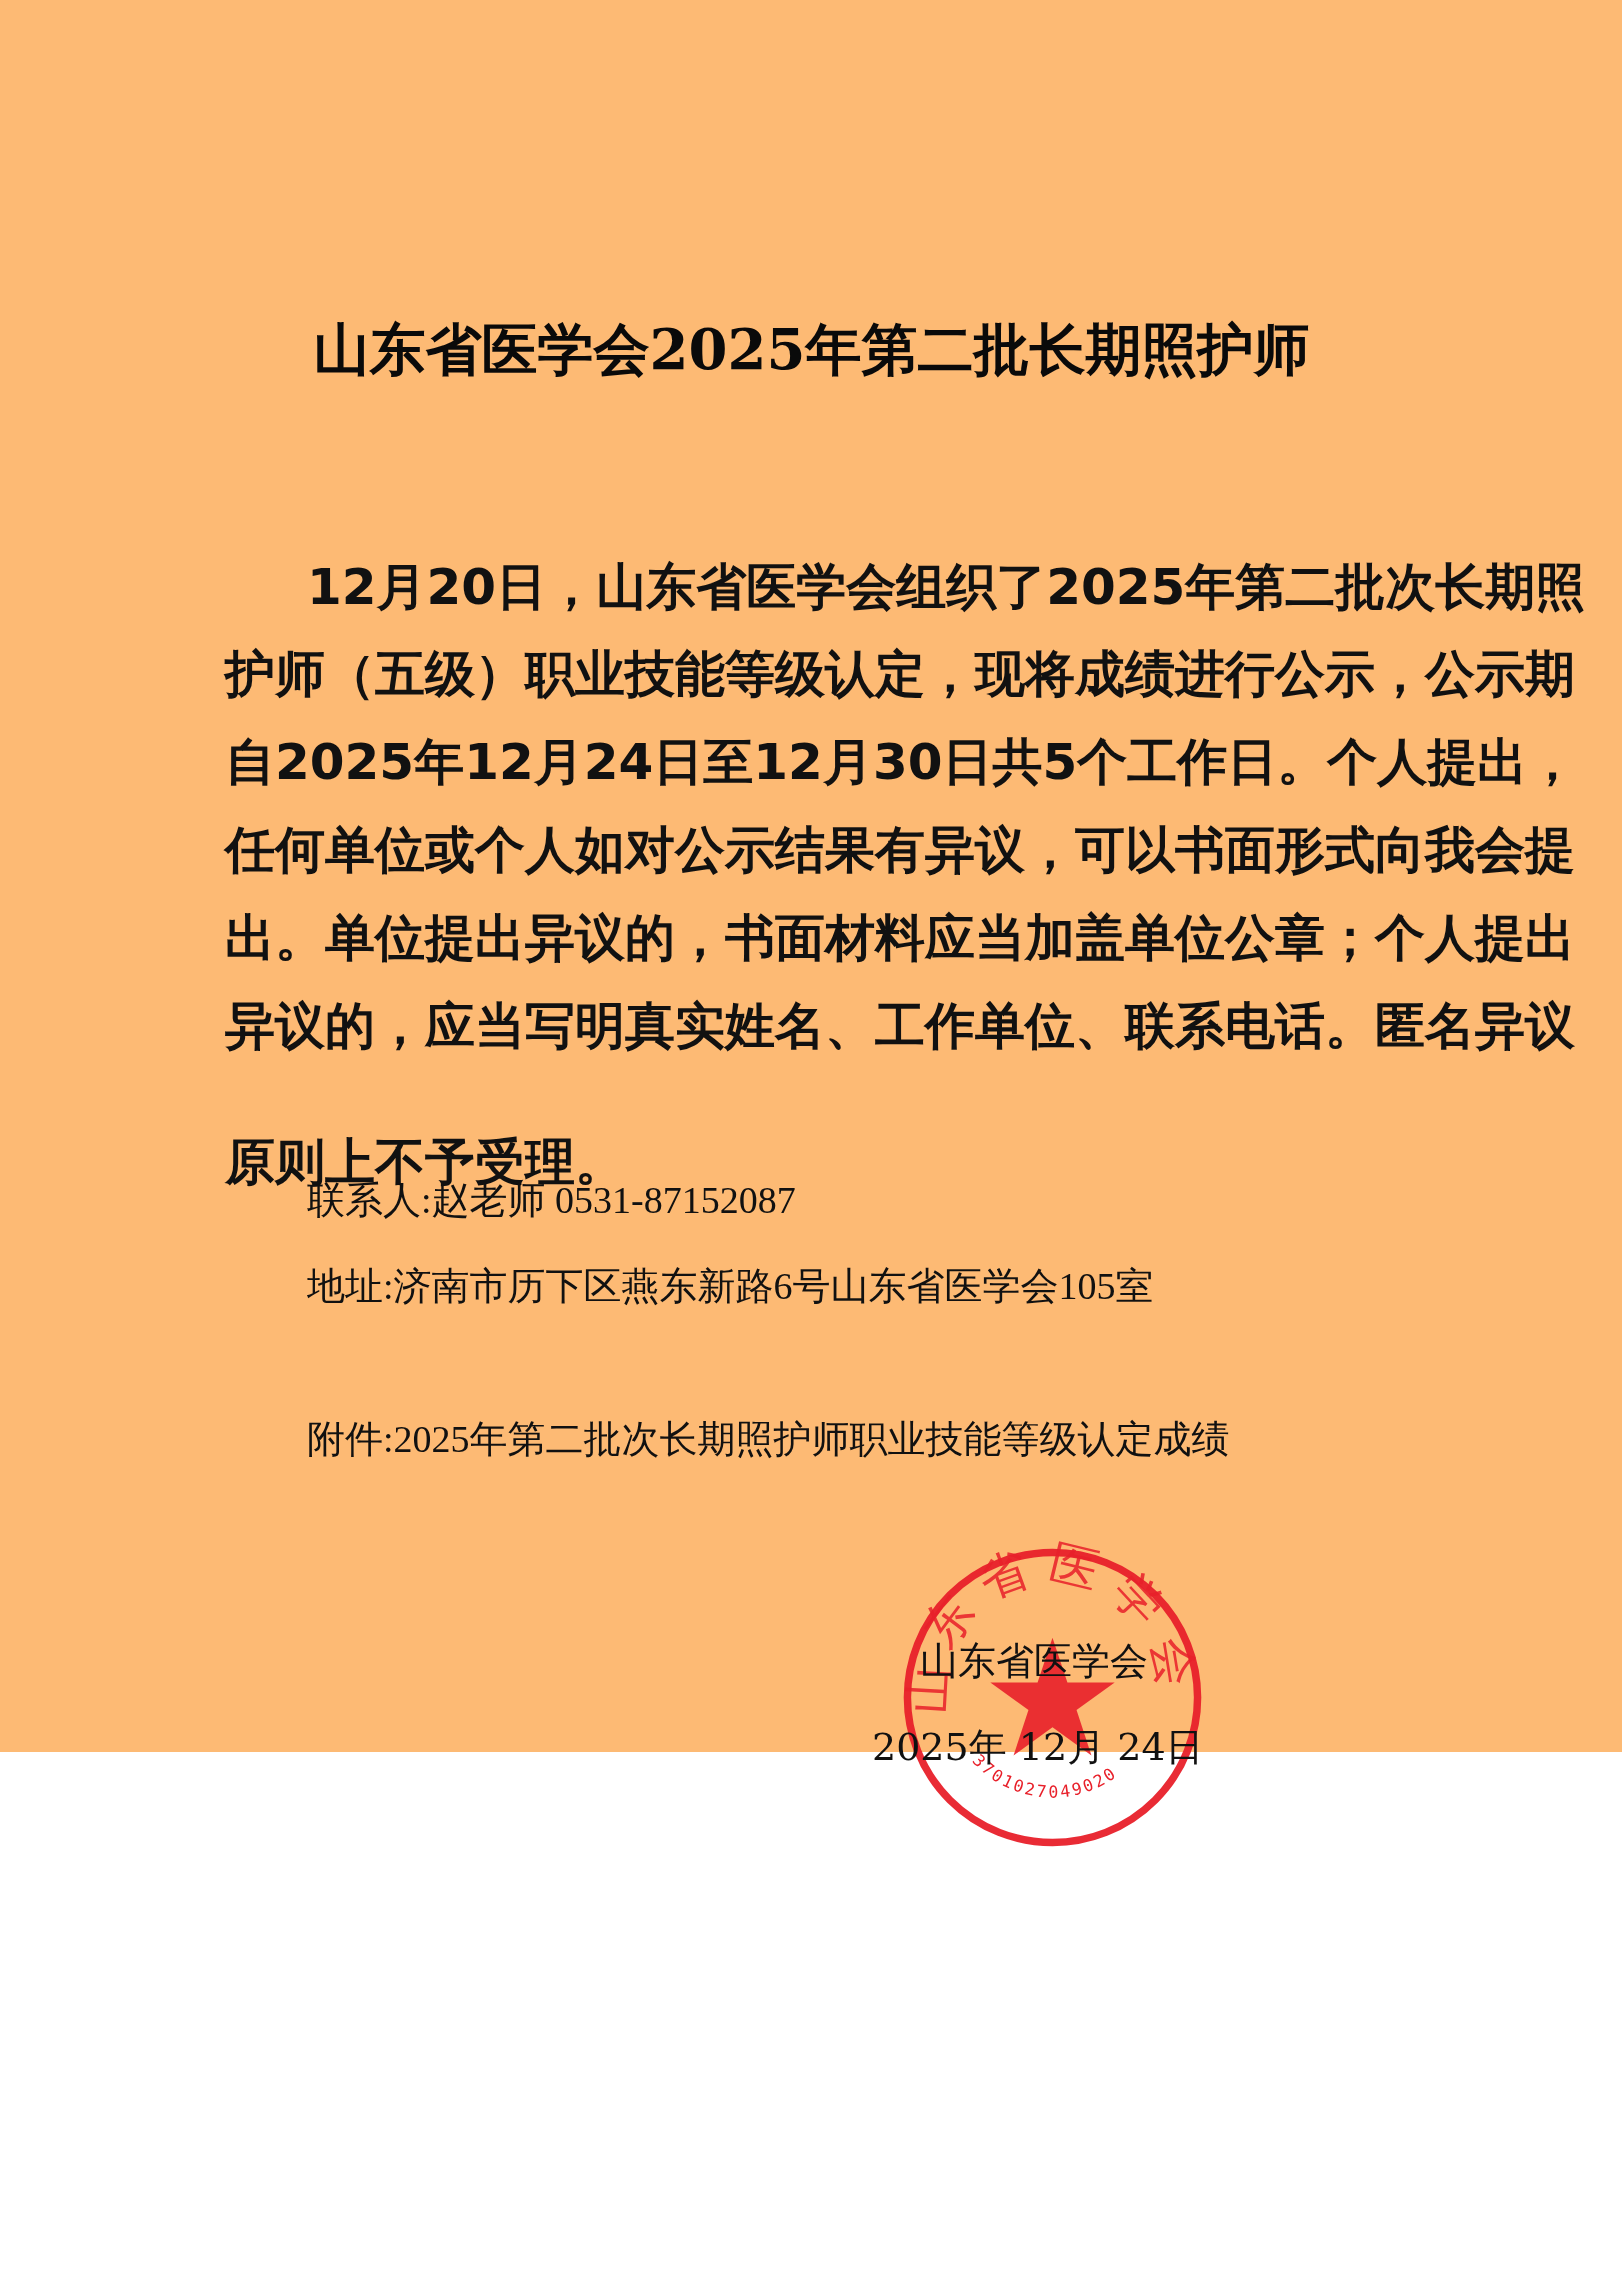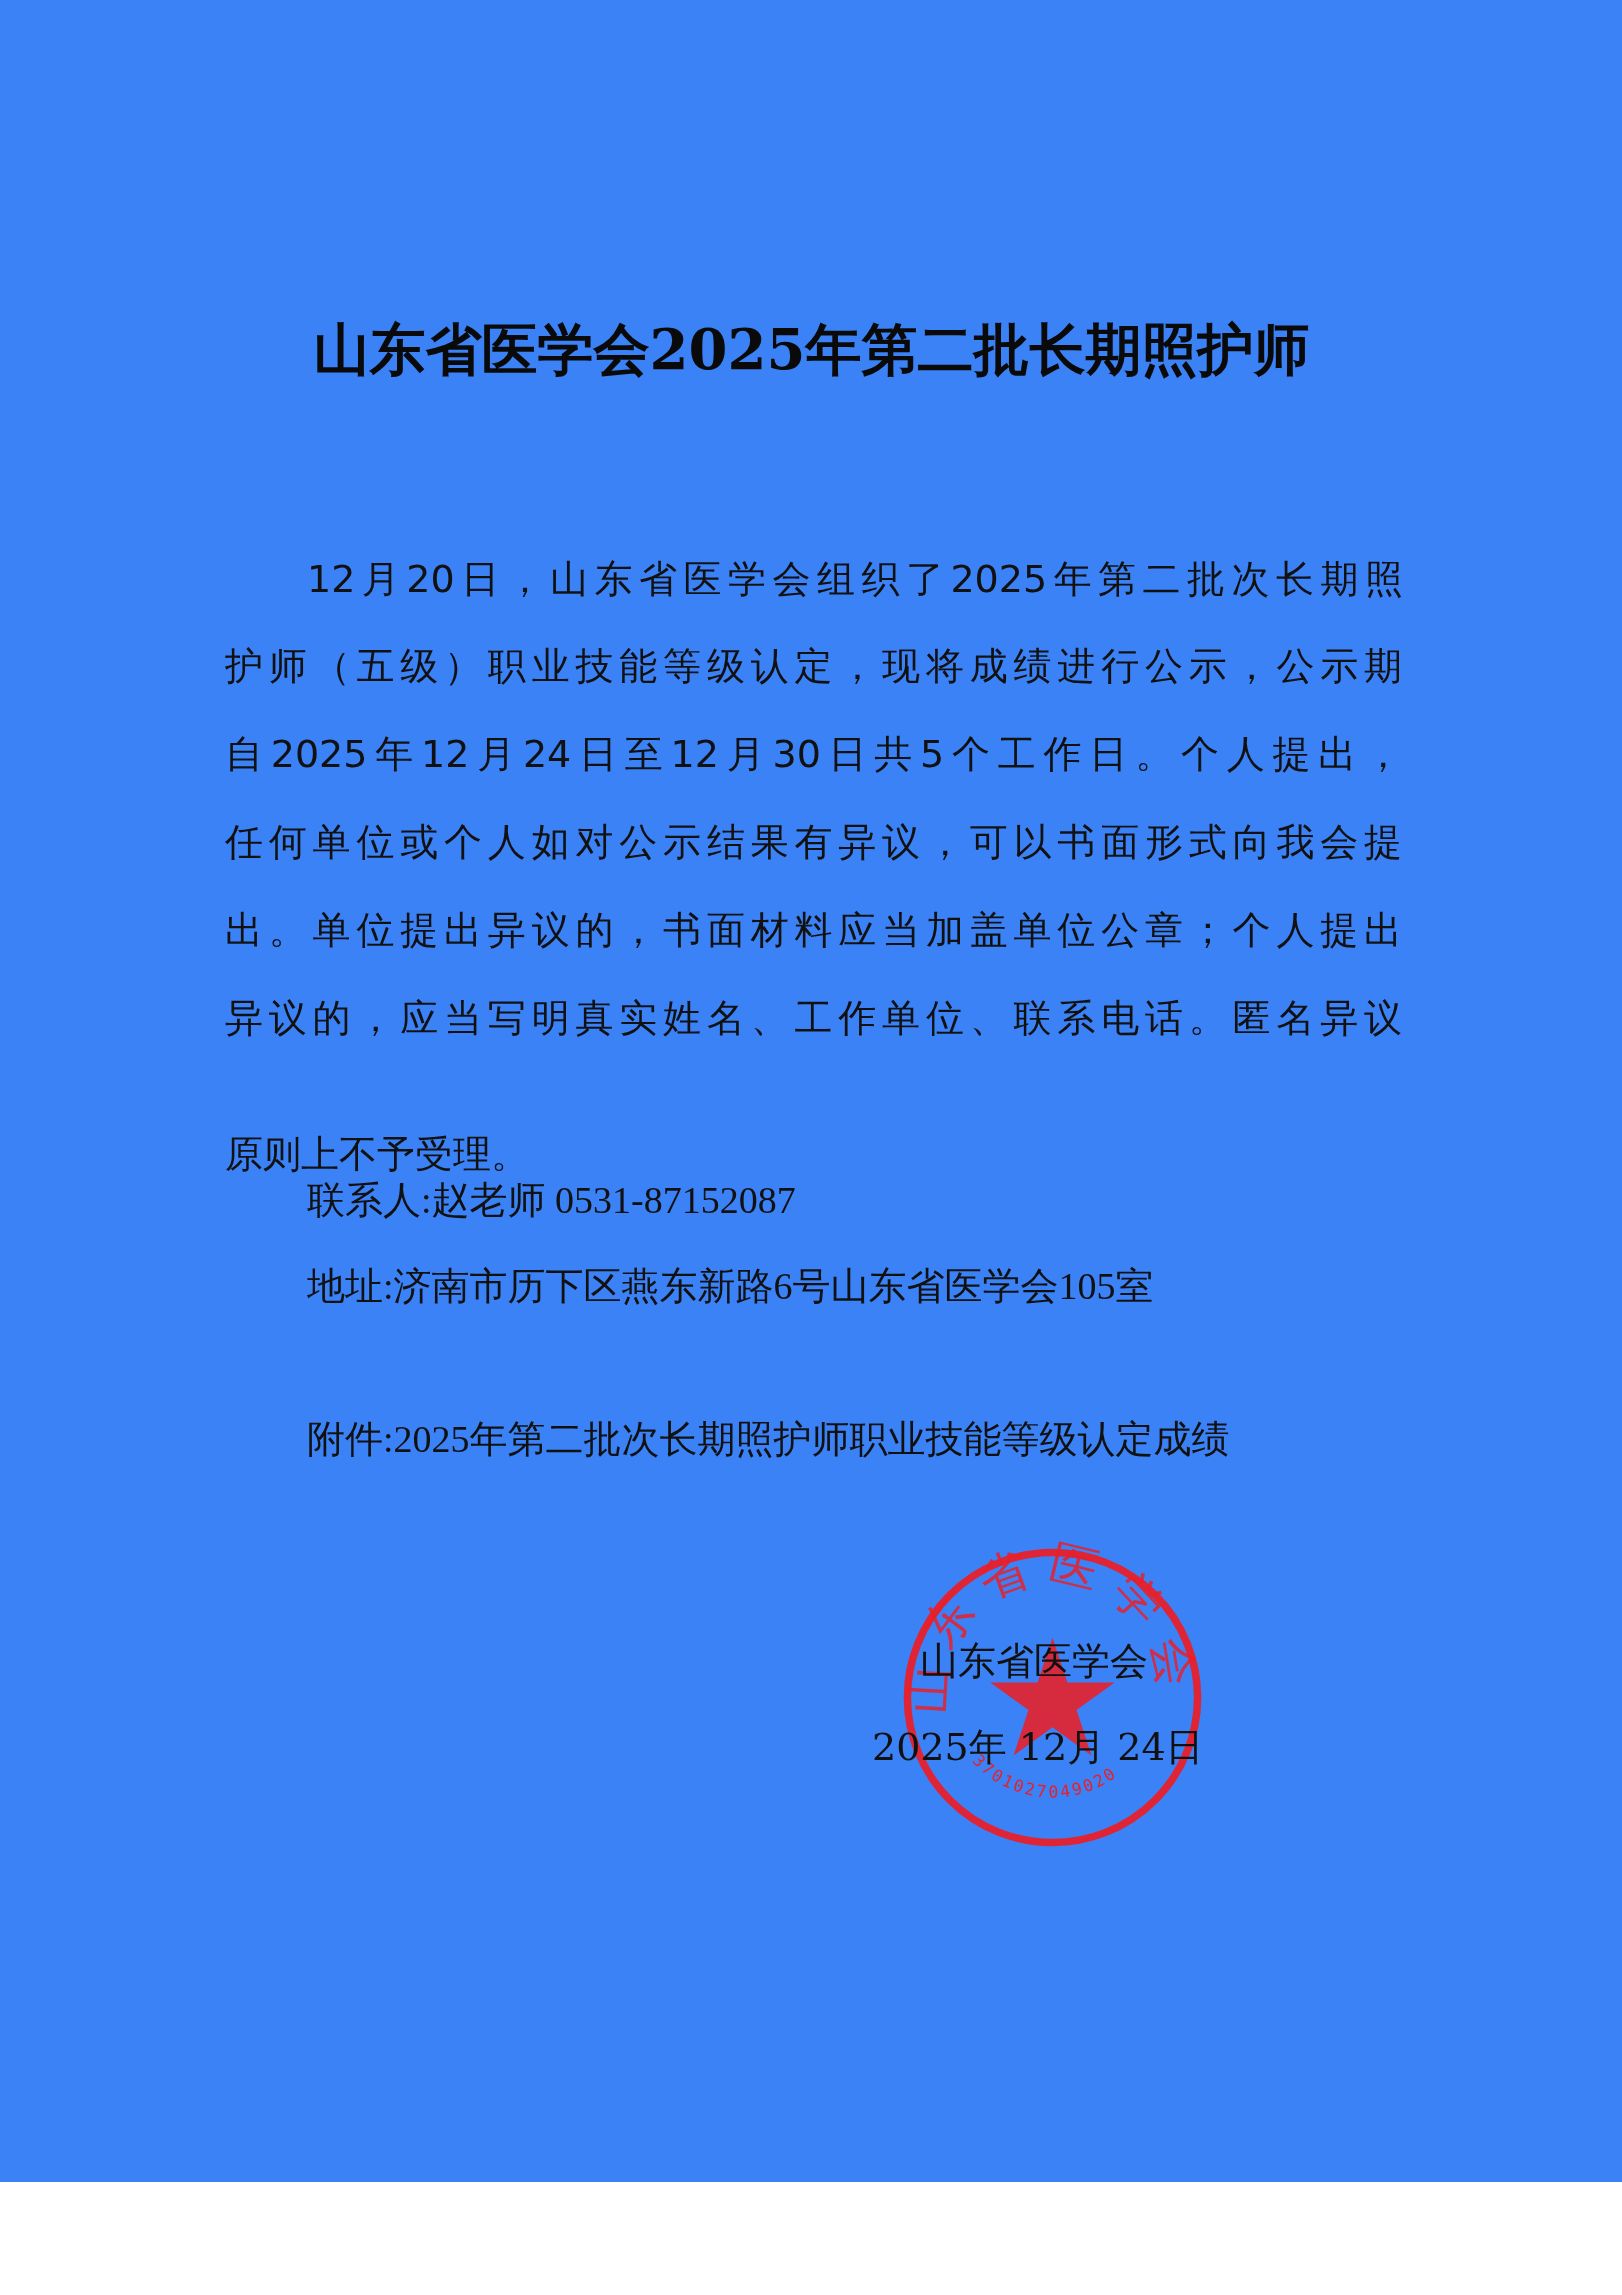--- a/index.html
+++ b/index.html
@@ -1,29 +1,29 @@
 <!DOCTYPE html>
 <html style="font-size:13.3px"><head>
 <meta charset="utf-8">
 <style>
   html, body { margin: 0; padding: 0; background: #ffffff; }
   body { width: 1623px; height: 2295px; position: relative; overflow: hidden; }
-  .page { position: absolute; left: 0; top: 0; width: 1623px; height: 2182px; background: #3b82f6; color: #111; }
+  .page { position: absolute; left: 0; top: 0; width: 1623px; height: 1752px; background: #fdba74; color: #111; }
   .title {
     position: absolute; left: 0; width: 1623px; text-align: center;
     font-family: "DejaVu Serif", "Liberation Serif", serif; font-weight: bold;
     font-size: 56px; letter-spacing: 0px; color: #0a0a0a;
   }
   .title.l1 { top: 313px; }
   .title.l2 { top: 406px; }
   .body-line {
     position: absolute; left: 225px; width: 1177px;
     font-family: "DejaVu Sans", "Liberation Sans", sans-serif;
-    font-size: 38px; color: #111; white-space: nowrap;
-    text-align: justify; text-align-last: justify;
+    font-size: 50px; color: #111; white-space: nowrap;
+    text-align: justify; text-align-last: justify; font-weight: bold;
   }
   .body-line.indent { left: 307px; width: 1096px; }
   .body-line.last { text-align-last: left; margin-top: 48px; }
   .plain-line {
     position: absolute; left: 307px;
     font-family: Liberation Serif, serif;
     font-size: 38px; color: #111; white-space: nowrap;
   }
   .signature {
     position: absolute; font-family: "DejaVu Serif", "Liberation Serif", serif;

